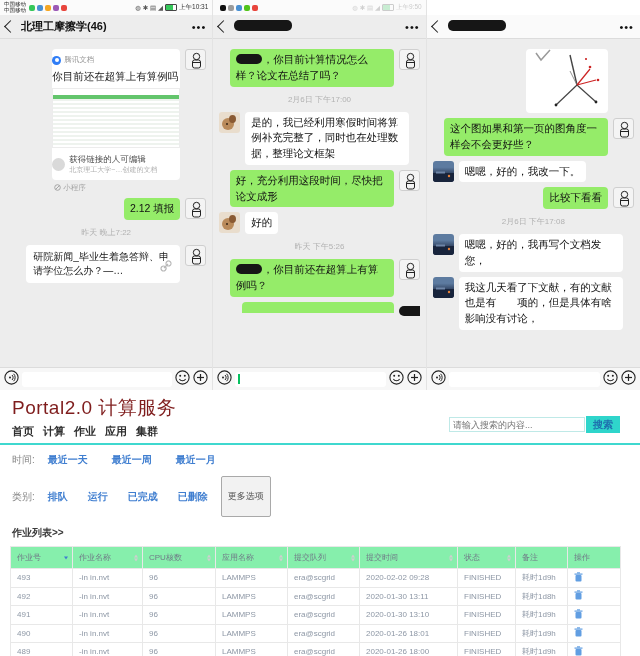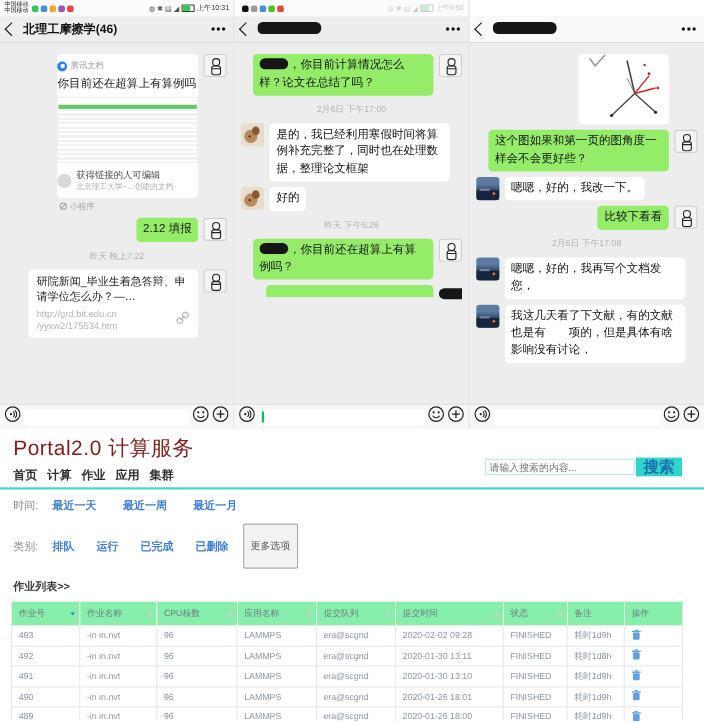--- a/index.html
+++ b/index.html
@@ -68,21 +68,21 @@
   .cicon{flex:none;display:block;}
 
   
   .portal{height:266px;background:#fff;position:relative;padding:2px 0 0 10px;box-sizing:border-box;}
   .p-title{font-size:19px;color:#7f1d1d;margin:3px 0 2px 2px;font-weight:normal;letter-spacing:.5px;}
   .p-nav{display:flex;gap:9px;margin:3px 0 4px 2px;}
   .p-nav a{font-size:11px;font-weight:bold;color:#2e2e2e;text-decoration:none;}
   .p-hr{border:none;border-top:2px solid #3fd8cf;margin:2px 0 8px -10px;}
   .p-search{position:absolute;right:20px;top:26px;display:flex;align-items:center;}
   .p-search input{width:128px;height:13px;border:1px solid #bfe9e7;font-size:9px;color:#888;padding:0 3px;outline:none;}
-  .p-search button{height:17px;border:none;background:#2fd5cb;color:#1e6fae;font-size:14px;font-weight:bold;padding:0 7px;margin-left:1px;}
+  .p-search button{height:17px;border:none;background:#2fd5cb;color:#1e6fae;font-size:10px;font-weight:bold;padding:0 7px;margin-left:1px;}
   .p-filter{display:flex;align-items:center;gap:13px;margin:8px 0 9px 2px;font-size:10px;}
   .p-filter .flabel{color:#8a8a8a;}
   .p-filter a{color:#3f7ed0;font-weight:bold;text-decoration:none;}
   .p-more{font-size:9px;color:#555;background:#f2f2f2;border:1px solid #a9a9a9;border-radius:2px;padding:13px 6px;}
   .p-listlabel{font-size:10px;color:#3a3a3a;font-weight:bold;margin:2px 0 6px 2px;}
   table.jobs{border-collapse:collapse;width:610px;table-layout:fixed;}
   table.jobs th,table.jobs td{border:1px solid #e8e8e8;font-size:8px;padding:0 6px;overflow:hidden;white-space:nowrap;text-align:left;font-weight:normal;}
   table.jobs th{background:#86efac;color:#707a87;height:21px;position:relative;}
   table.jobs td{color:#8d97a5;height:17.5px;}
   .sorts{position:absolute;right:4px;top:50%;transform:translateY(-50%);display:flex;flex-direction:column;gap:1px;}
@@ -160,21 +160,20 @@
             <div class="avatar right av-penguin"><svg width="21" height="21" viewBox="0 0 21 21">
                 <circle cx="10.5" cy="6.5" r="3.2" fill="none" stroke="#222" stroke-width="1"></circle>
                 <rect x="6.5" y="10" width="8" height="8" rx="2" fill="none" stroke="#222" stroke-width="1"></rect>
                 <line x1="6.5" y1="12.5" x2="14.5" y2="12.5" stroke="#222" stroke-width="1"></line>
               </svg></div>
           </div>
           <div class="timechip">昨天 晚上7:22</div>
           <div class="mrow sent">
             <div class="linkcard">
               <div class="lc-title">研院新闻_毕业生着急答辩、申请学位怎么办？—…</div>
-              <div class="lc-url">http://grd.bit.edu.cn<br>/yyxw2/175534.htm</div>
               <span class="lc-chain"><svg width="12" height="12" viewBox="0 0 12 12">
                   <path d="M4 8 L8 4" stroke="#b9b9b9" stroke-width="1.3" fill="none"></path>
                   <rect x="1" y="6" width="5" height="5" rx="2.5" transform="rotate(-45 3.5 8.5)" fill="none" stroke="#b9b9b9" stroke-width="1.2"></rect>
                   <rect x="6" y="1" width="5" height="5" rx="2.5" transform="rotate(-45 8.5 3.5)" fill="none" stroke="#b9b9b9" stroke-width="1.2"></rect>
                 </svg></span>
             </div>
             <div class="avatar right av-penguin"><svg width="21" height="21" viewBox="0 0 21 21">
                 <circle cx="10.5" cy="6.5" r="3.2" fill="none" stroke="#222" stroke-width="1"></circle>
                 <rect x="6.5" y="10" width="8" height="8" rx="2" fill="none" stroke="#222" stroke-width="1"></rect>
                 <line x1="6.5" y1="12.5" x2="14.5" y2="12.5" stroke="#222" stroke-width="1"></line>
@@ -237,20 +236,28 @@
               </svg></div>
           </div>
           <div class="timechip">2月6日 下午17:00</div>
           <div class="mrow recv">
             <div class="avatar left av-dog"><svg width="21" height="21" viewBox="0 0 21 21">
                 <circle cx="9" cy="12" r="6" fill="#b98a5a"></circle>
                 <ellipse cx="13.5" cy="7" rx="3.5" ry="4" fill="#8a5a33"></ellipse>
                 <circle cx="8" cy="12" r="1" fill="#3a2414"></circle>
               </svg></div>
             <div class="bubble">是的，我已经利用寒假时间将算例补充完整了，同时也在处理数据，整理论文框架</div>
+          </div>
+          <div class="mrow sent">
+            <div class="bubble green">好，充分利用这段时间，尽快把论文成形</div>
+            <div class="avatar right av-penguin"><svg width="21" height="21" viewBox="0 0 21 21">
+                <circle cx="10.5" cy="6.5" r="3.2" fill="none" stroke="#222" stroke-width="1"></circle>
+                <rect x="6.5" y="10" width="8" height="8" rx="2" fill="none" stroke="#222" stroke-width="1"></rect>
+                <line x1="6.5" y1="12.5" x2="14.5" y2="12.5" stroke="#222" stroke-width="1"></line>
+              </svg></div>
           </div>
           <div class="mrow recv">
             <div class="avatar left av-dog"><svg width="21" height="21" viewBox="0 0 21 21">
                 <circle cx="9" cy="12" r="6" fill="#b98a5a"></circle>
                 <ellipse cx="13.5" cy="7" rx="3.5" ry="4" fill="#8a5a33"></ellipse>
                 <circle cx="8" cy="12" r="1" fill="#3a2414"></circle>
               </svg></div>
             <div class="bubble">好的</div>
           </div>
           <div class="timechip">昨天 下午5:26</div>

